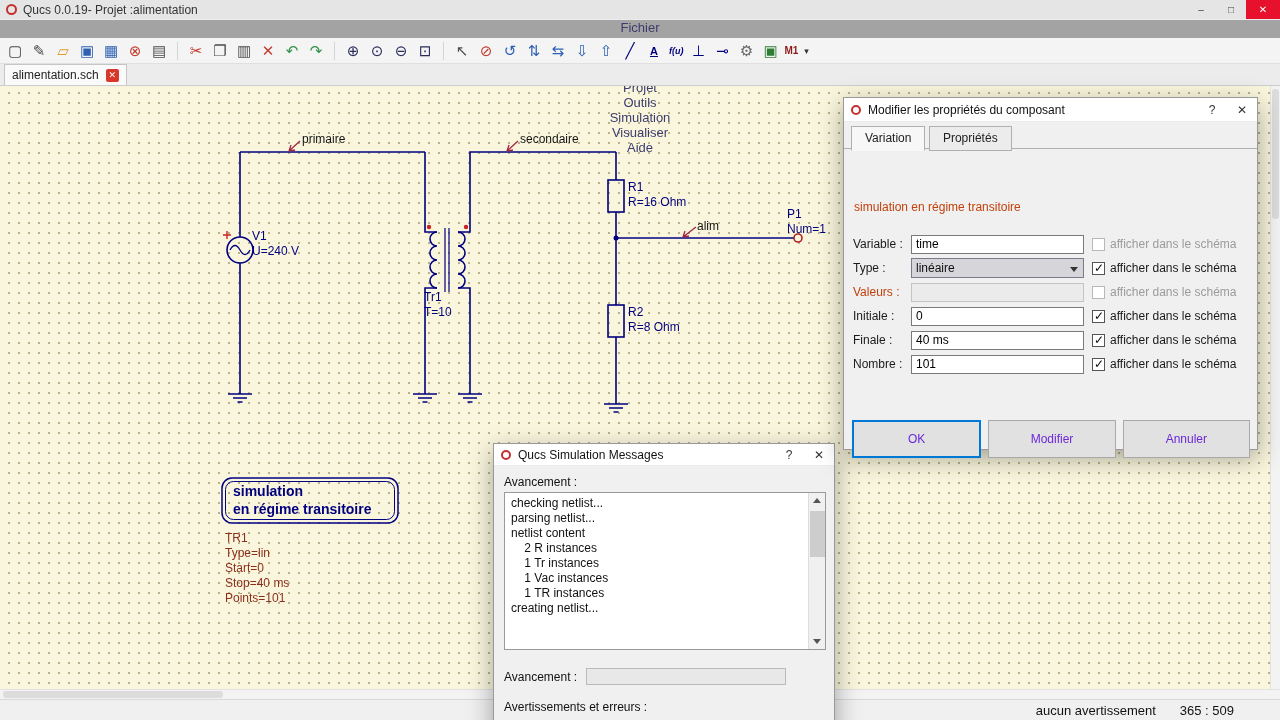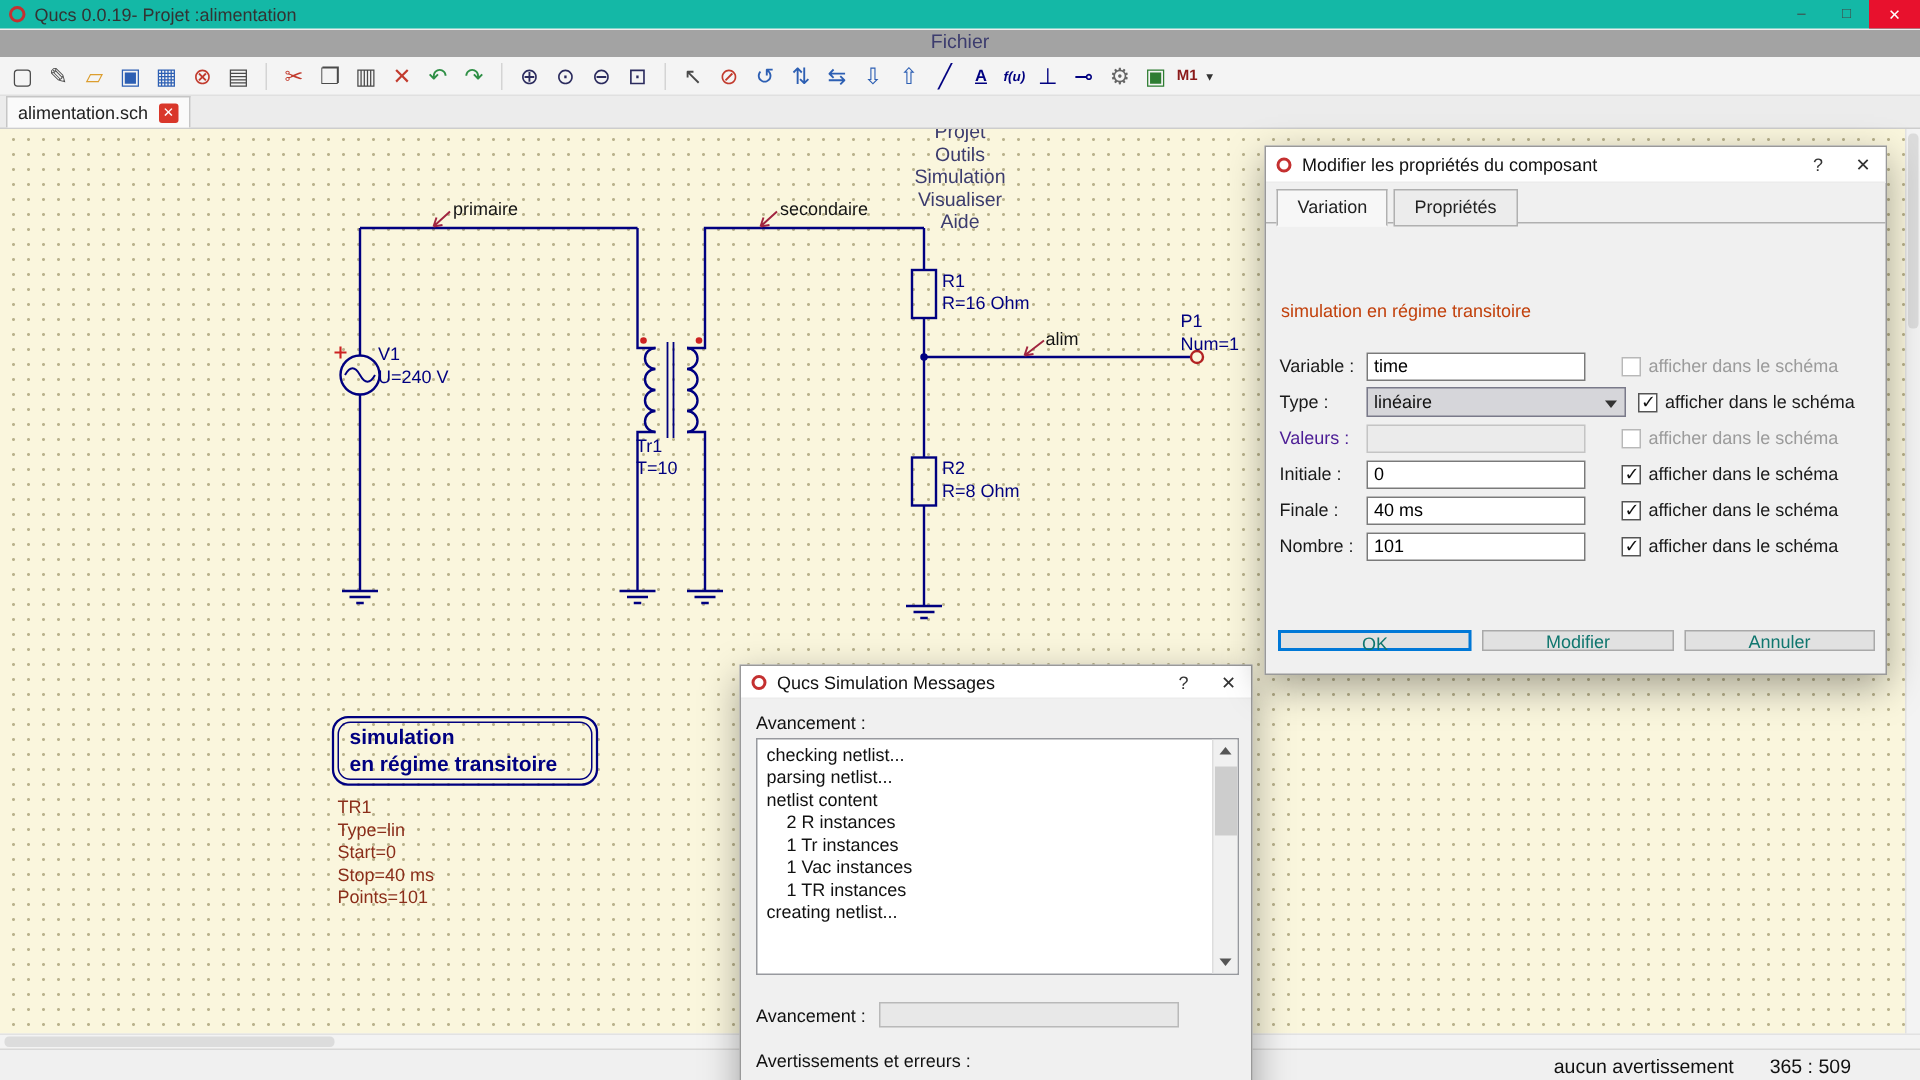--- a/index.html
+++ b/index.html
@@ -1,19 +1,19 @@
 <!DOCTYPE html>
 <html><head>
 <meta charset="utf-8">
 <style>
   * { margin:0; padding:0; box-sizing:border-box; }
   html,body { width:1280px; height:720px; overflow:hidden; font-family:"Liberation Sans",sans-serif; background:#fff; position:relative; }
 
   
-  .titlebar { position:absolute; top:0; left:0; right:0; height:20px; background:#14b8a6; border-bottom:1px solid #ededed; display:flex; align-items:center; font-size:12px; color:#333; z-index:3;justify-content:flex-end; }
+  .titlebar { position:absolute; top:0; left:0; right:0; height:20px; background:#e5e5e5; border-bottom:1px solid #ededed; display:flex; align-items:center; font-size:12px; color:#333; z-index:3;justify-content:flex-end; }
   .app-icon { width:11px; height:11px; border:2px solid #c43030; border-radius:50%; margin:0 6px; }
   .win-controls { margin-left:auto; display:flex; height:100%; }
   .win-btn { width:30px; height:100%; display:flex; align-items:center; justify-content:center; font-size:10px; color:#444; }
   .win-btn.close { width:34px; background:#e8112d; color:#fff; }
 
   
   .menubar { position:absolute; top:20px; left:0; right:0; height:18px; background:#a3a3a3; display:flex; align-items:center; font-size:13px; color:#3c3c6e; z-index:3;flex-direction:column; }
   .menu-item { padding:0 9px; cursor:default; }
 
   
@@ -65,32 +65,32 @@
   
   .props { left:843px; top:97px; width:415px; height:353px; z-index:6; }
   .props .tabs { position:absolute; top:28px; left:7px; z-index:2; }
   .tab-p { display:inline-block; padding:4px 13px 5px; font-size:12px; border:1px solid #b0b0b0; background:#ececec; color:#222; margin-right:-1px; }
   .tab-p.active { background:#f7f7f7; border-bottom:1px solid #f7f7f7; }
   .props .tabline { position:absolute; top:50px; left:0; right:0; border-top:1px solid #b0b0b0; }
   .props .desc { position:absolute; top:102px; left:10px; font-size:12px; color:#c2410c; }
   .props .rows { position:absolute; top:134px; left:0; right:0; }
   .prow { display:flex; align-items:center; height:24px; padding-left:9px; }
   .plabel { width:58px; font-size:12px; color:#1a1a1a; }
-  .plabel.disabled { color:#4c1d95; }
-  .pinput { width:146px; height:19px; border:1px solid #7a7a7a; background:#fff; font-size:12px; font-family:inherit; padding:0 4px; margin-right:24px; }
+  .plabel.disabled { color:#c2410c; }
+  .pinput { width:173px; height:19px; border:1px solid #7a7a7a; background:#fff; font-size:12px; font-family:inherit; padding:0 4px; margin-right:8px; }
   .pinput.disabled { background:#ebebeb; border-color:#c4c4c4; }
   .pselect { width:173px; height:20px; background:#d6d6da; border:1px solid #7a7a8a; margin-right:8px; display:flex; align-items:center; font-size:12px; color:#111; padding:0 4px; position:relative; }
   .sel-arrow { position:absolute; right:5px; top:8px; width:0; height:0; border-left:4px solid transparent; border-right:4px solid transparent; border-top:5px solid #333; }
   .cb { width:13px; height:13px; border:1px solid #555; background:#fff; position:relative; flex:none; }
   .cb.checked::after { content:"✓"; position:absolute; left:1px; top:-2px; font-size:12px; color:#111; }
   .cb.cb-disabled { border-color:#b8b8b8; }
   .cblabel { font-size:12px; color:#1a1a1a; margin-left:5px; }
   .cblabel.disabled { color:#9b9b9b; }
   .btnrow { position:absolute; top:322px; left:8px; right:7px; display:flex; gap:7px; }
-  .btnrow button { flex:1; height:14px; background:#e1e1e1; border:1px solid #a9a9a9; font-size:12px; font-family:inherit; color:#0f766e; }
+  .btnrow button { flex:1; height:38px; background:#e1e1e1; border:1px solid #a9a9a9; font-size:12px; font-family:inherit; color:#6d28d9; }
   .btnrow button.default { border:2px solid #0078d7; }
 
   
   .msgs { left:493px; top:443px; width:342px; height:300px; z-index:5; }
   .msgs .dlg-title { height:22px; }
   .msgs .lab { position:absolute; left:10px; font-size:12px; color:#111; }
   .logbox { position:absolute; left:10px; top:48px; width:322px; height:158px; background:#fff; border:1px solid #97999e; font-size:12px; padding:3px 20px 3px 6px; overflow:hidden; }
   .log-line { white-space:pre; line-height:15px; color:#111; }
   .logscroll { position:absolute; right:0; top:0; width:17px; height:100%; background:#f0f0f0; border-left:1px solid #ddd; }
   .sarrow { position:absolute; left:0; width:17px; height:16px; }

